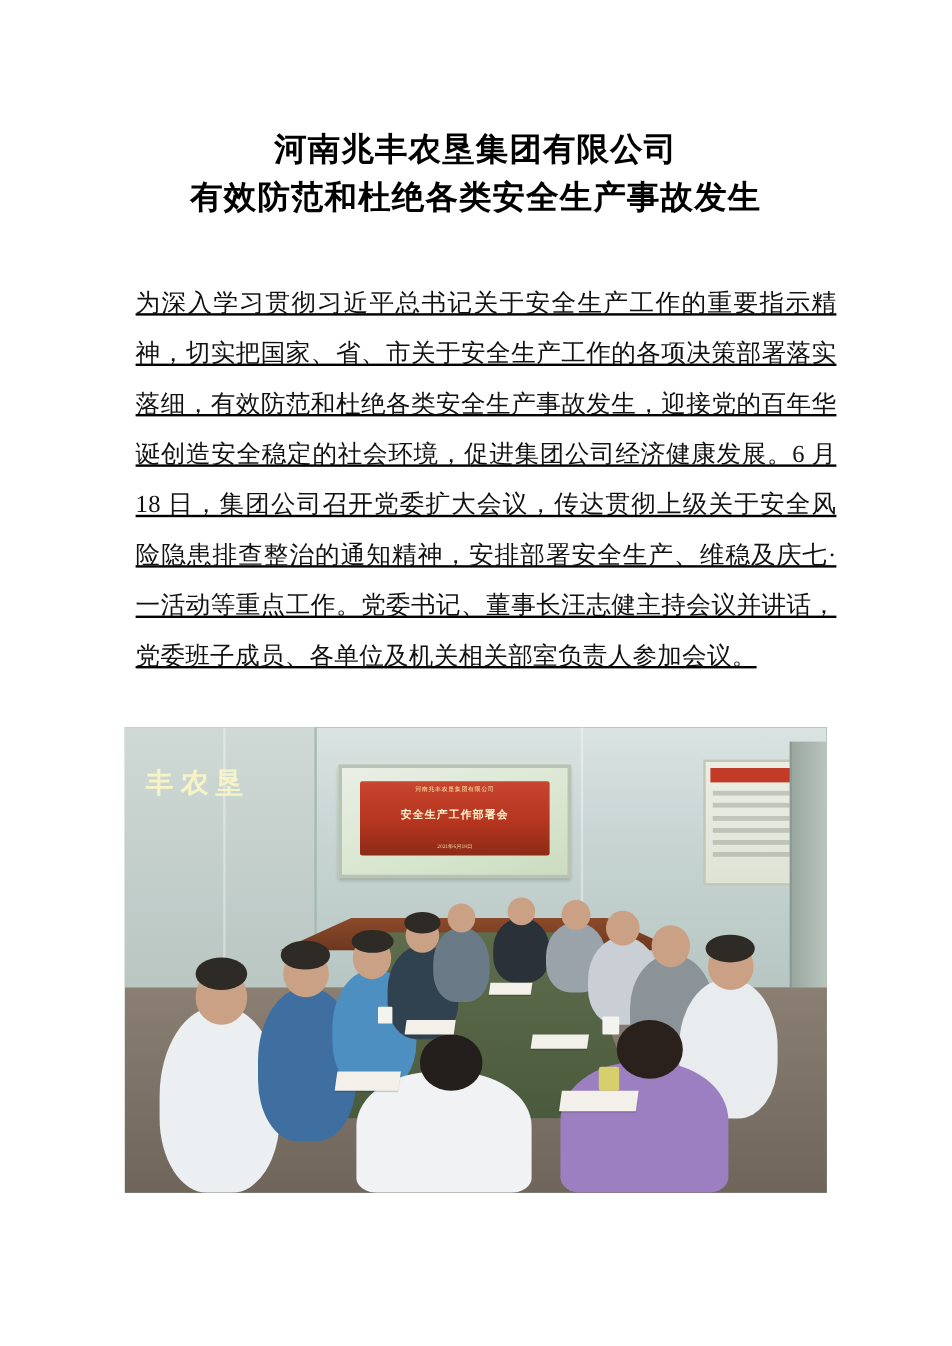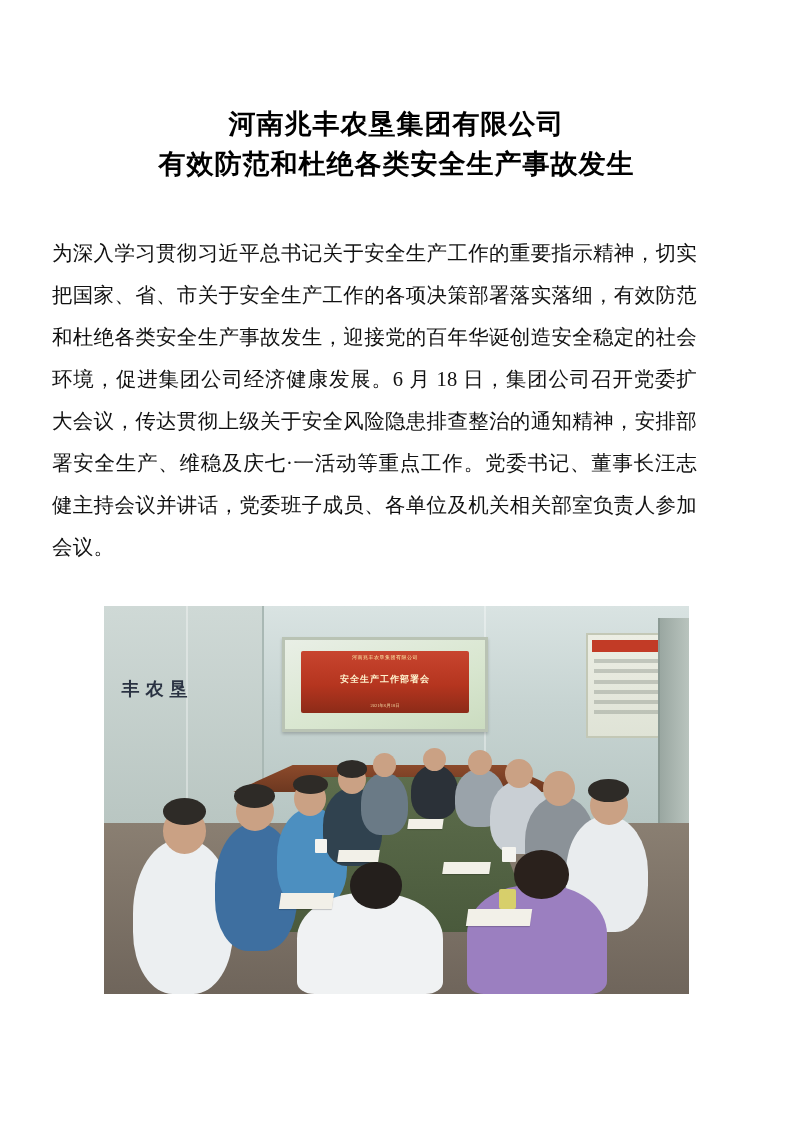--- a/index.html
+++ b/index.html
@@ -30,21 +30,22 @@
   .title-line {
     font-size: 27px;
     font-weight: bold;
     line-height: 40px;
     letter-spacing: 1px;
     color: #000;
     font-family: "Liberation Serif", "DejaVu Serif", serif;
   }
   .body-block {
     margin-top: 48px;
-    padding: 0 96px 0 52px;
+    padding: 0 96px 0 113px;
+    text-decoration: underline;
   }
   .body-paragraph {
     font-size: 20.5px;
     line-height: 42px;
     text-align: justify;
     text-justify: inter-ideograph;
     text-indent: 0;
     color: #111;
     letter-spacing: 0.2px;
   }
@@ -69,29 +70,28 @@
   .ph-wall-left {
     position: absolute; left: 0; top: 0; width: 27%; height: 56%;
     background: linear-gradient(180deg,#cfd9d6 0%, #b9c6c2 100%);
     border-right: 2px solid #a9b8b4;
   }
   .ph-wall-panelline {
     position: absolute; background: rgba(255,255,255,0.35); width: 2px; top: 0; height: 56%;
   }
   .ph-calligraphy {
     position: absolute; left: 3%; top: 8%; width: 22%; height: 22%;
-    color: #0f172a; font-size: 18px; font-family: "Liberation Serif", serif;
-    letter-spacing: 6px; opacity: 0.85; font-weight: bold; margin-top: 40px;
+    color: #fef9c3; font-size: 23px; font-family: "Liberation Serif", serif;
+    letter-spacing: 6px; opacity: 0.85; font-weight: bold;
   }
   .ph-screen {
     position: absolute; left: 30.5%; top: 8%; width: 32%; height: 23%;
     background: linear-gradient(160deg,#e9efe6 0%, #d8e6cf 60%, #cbdcc0 100%);
     border: 3px solid #b9c3b4;
     box-shadow: 0 2px 3px rgba(0,0,0,0.2);
-    padding-left: 12px;
   }
   .ph-screen-inner {
     position: absolute; left: 8%; top: 12%; width: 84%; height: 70%;
     background: linear-gradient(180deg,#c8452f 0%, #b5351f 55%, #8c2b18 100%);
     border-radius: 2px;
   }
   .ph-screen-t1 {
     position: absolute; left: 0; right: 0; top: 6%; text-align: center;
     color: #ffe9a8; font-size: 5px; letter-spacing: 0.5px;
   }

